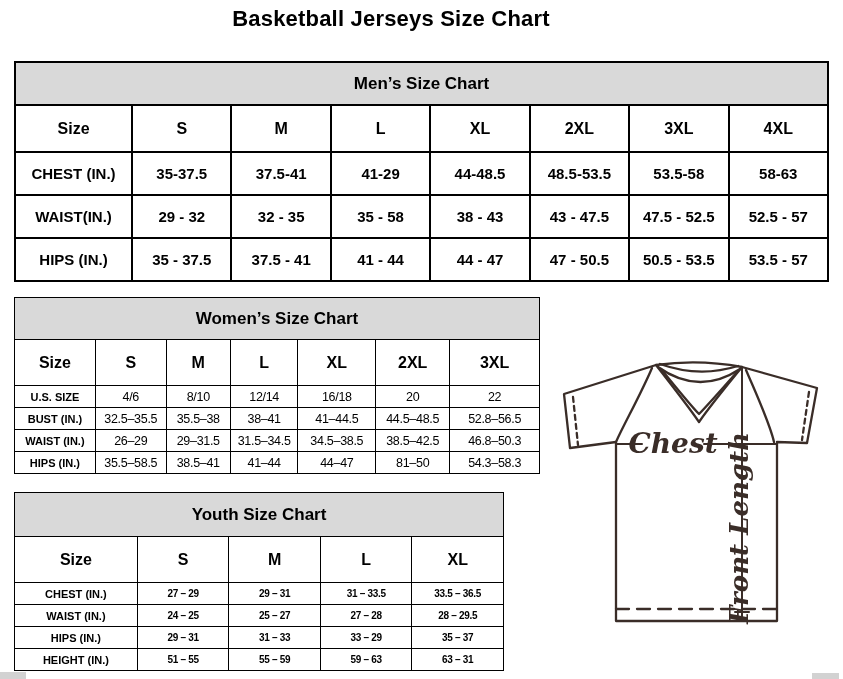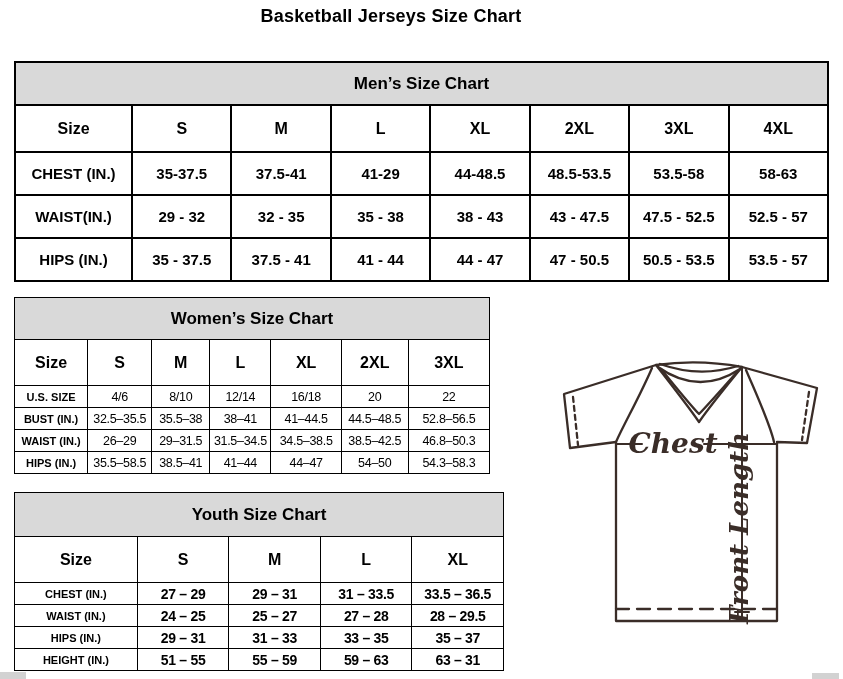--- a/index.html
+++ b/index.html
@@ -2,61 +2,61 @@
 <html><head>
 <meta charset="utf-8">
 <style>
   html,body{margin:0;padding:0;}
   body{
     width:843px;height:679px;position:relative;background:#ffffff;
     font-family:"Liberation Sans",sans-serif;color:#000;overflow:hidden;
   }
   .page-title{
     position:absolute;top:6px;left:0;width:782px;text-align:center;
-    font-size:18px;font-weight:bold;letter-spacing:0.2px;
+    font-size:22px;font-weight:bold;letter-spacing:0.2px;
   }
   table.size-table{
     position:absolute;border-collapse:collapse;table-layout:fixed;background:#fff;
   }
   table.size-table th,table.size-table td{
     border:2px solid #000;text-align:center;vertical-align:middle;padding:0;
   }
   .caption-row th{background:#d9d9d9;font-size:17px;font-weight:bold;}
   .header-row th{font-weight:bold;}
 
   
   #mens{left:14px;top:61px;width:815px;}
   #mens .caption-row th{height:41px;}
   #mens .header-row th{height:45px;font-size:16px;}
   #mens tbody tr{height:43px;}
   #mens tbody th,#mens tbody td{font-size:15px;font-weight:bold;}
   #mens col{width:12.23%;}
   #mens col.c0{width:14.4%;}
 
   
-  #womens{left:14px;top:297px;width:476px;}
+  #womens{left:14px;top:297px;width:526px;}
   #womens th,#womens td{border-width:1.5px;}
   #womens .caption-row th{height:41px;}
   #womens .header-row th{height:45px;font-size:16px;}
   #womens tbody tr{height:22px;padding-left:46px;}
   #womens tbody th{font-size:11px;font-weight:bold;}
   #womens tbody td{font-size:12.5px;font-weight:normal;letter-spacing:-0.3px;}
   #womens col.c0{width:15.4%;} #womens col.c1{width:13.5%;}
   #womens col.c2{width:12.2%;} #womens col.c3{width:12.9%;}
   #womens col.c4{width:14.8%;} #womens col.c5{width:14.1%;}
   #womens col.c6{width:17.1%;}
 
   
   #youth{left:14px;top:492px;width:490px;}
   #youth th,#youth td{border-width:1.5px;}
   #youth .caption-row th{height:43px;}
   #youth .header-row th{height:45px;font-size:16px;}
   #youth tbody tr{height:22px;}
   #youth tbody th{font-size:11px;font-weight:bold;}
-  #youth tbody td{font-size:14px;font-weight:bold;letter-spacing:-0.3px;}
+  #youth tbody td{font-size:10px;font-weight:bold;letter-spacing:-0.3px;}
   #youth col{width:18.7%;}
   #youth col.c0{width:25.1%;}
 
   
   #jersey{position:absolute;left:552px;top:356px;width:290px;height:315px;}
 
   
   .frag{position:absolute;background:#d2d2d2;}
   #frag-left{left:0;top:672px;width:26px;height:7px;}
   #frag-right{left:812px;top:673px;width:27px;height:6px;}
@@ -100,21 +100,21 @@
         <td>41-29</td>
         <td>44-48.5</td>
         <td>48.5-53.5</td>
         <td>53.5-58</td>
         <td>58-63</td>
       </tr>
       <tr>
         <th>WAIST(IN.)</th>
         <td>29 - 32</td>
         <td>32 - 35</td>
-        <td>35 - 38</td>
+        <td>35 - 58</td>
         <td>38 - 43</td>
         <td>43 - 47.5</td>
         <td>47.5 - 52.5</td>
         <td>52.5 - 57</td>
       </tr>
       <tr>
         <th>HIPS (IN.)</th>
         <td>35 - 37.5</td>
         <td>37.5 - 41</td>
         <td>41 - 44</td>
@@ -176,21 +176,21 @@
         <td>34.5–38.5</td>
         <td>38.5–42.5</td>
         <td>46.8–50.3</td>
       </tr>
       <tr>
         <th>HIPS (IN.)</th>
         <td>35.5–58.5</td>
         <td>38.5–41</td>
         <td>41–44</td>
         <td>44–47</td>
-        <td>54–50</td>
+        <td>81–50</td>
         <td>54.3–58.3</td>
       </tr>
     </tbody>
   </table>
 <table id="youth" class="size-table">
     <colgroup>
       <col class="c0">
       <col class="c1">
       <col class="c2">
       <col class="c3">
@@ -220,21 +220,21 @@
         <th>WAIST (IN.)</th>
         <td>24 – 25</td>
         <td>25 – 27</td>
         <td>27 – 28</td>
         <td>28 – 29.5</td>
       </tr>
       <tr>
         <th>HIPS (IN.)</th>
         <td>29 – 31</td>
         <td>31 – 33</td>
-        <td>33 – 35</td>
+        <td>33 – 29</td>
         <td>35 – 37</td>
       </tr>
       <tr>
         <th>HEIGHT (IN.)</th>
         <td>51 – 55</td>
         <td>55 – 59</td>
         <td>59 – 63</td>
         <td>63 – 31</td>
       </tr>
     </tbody>

